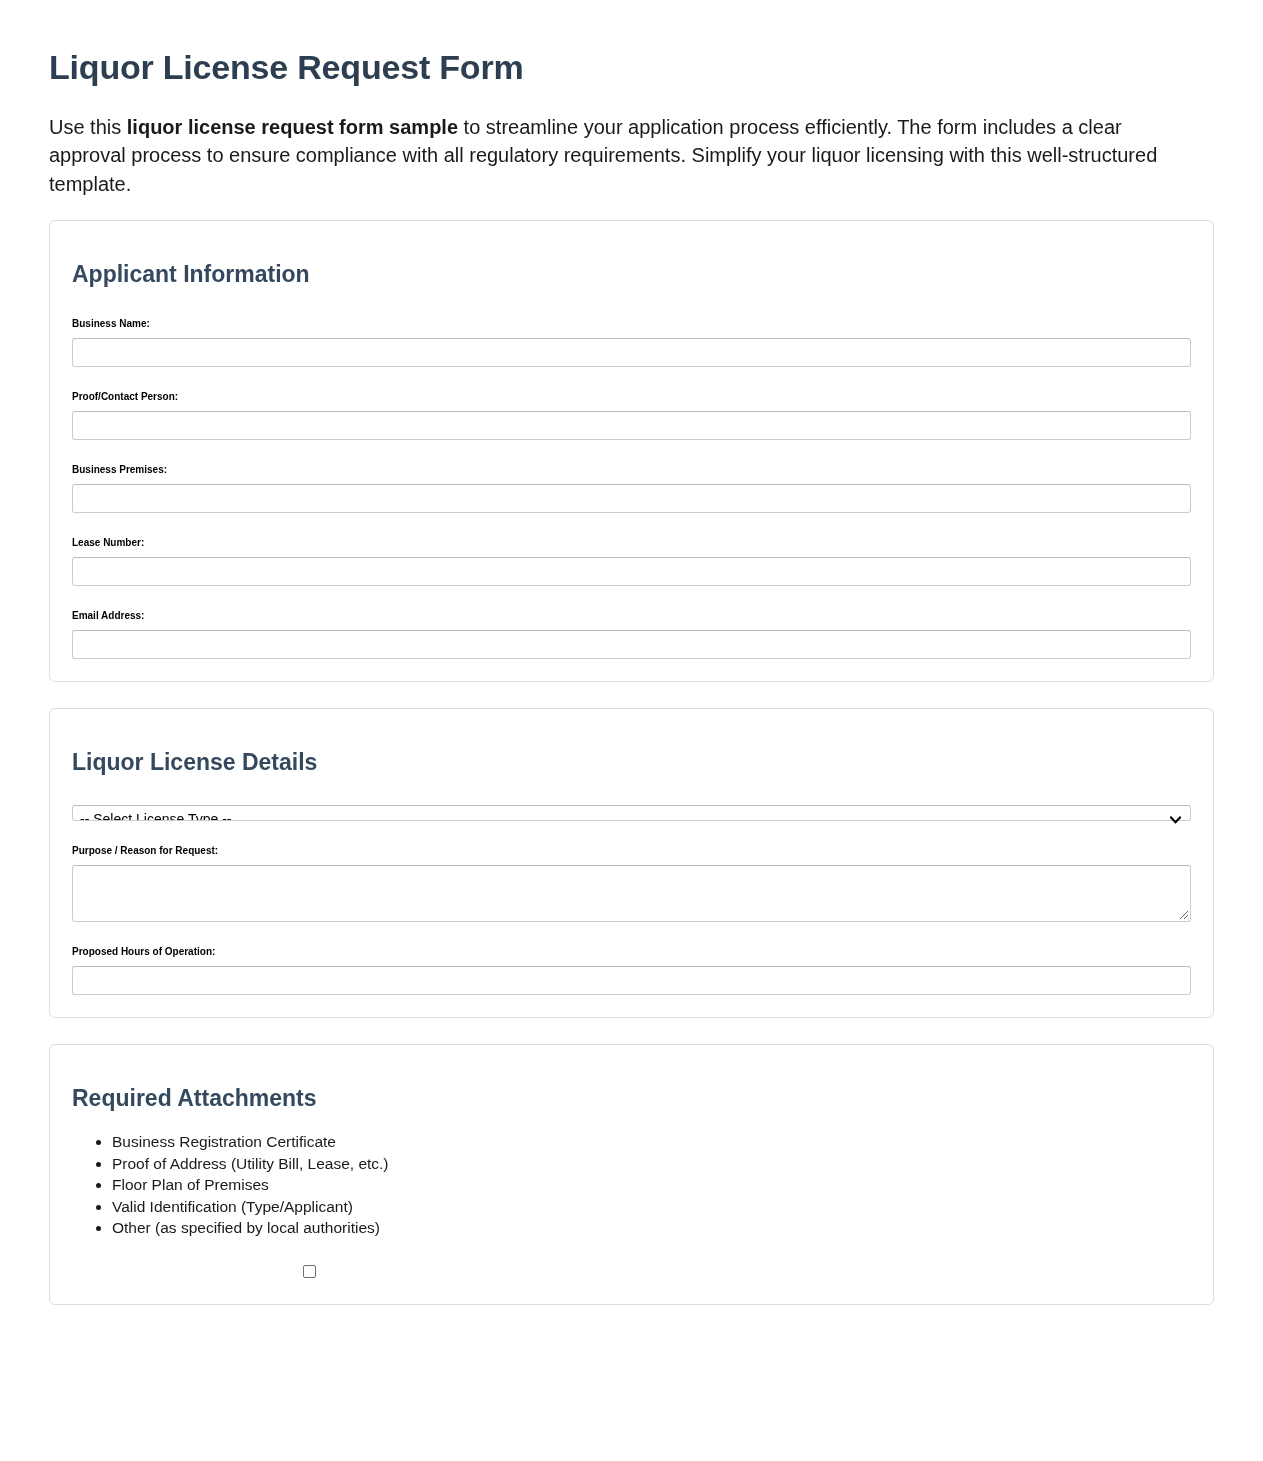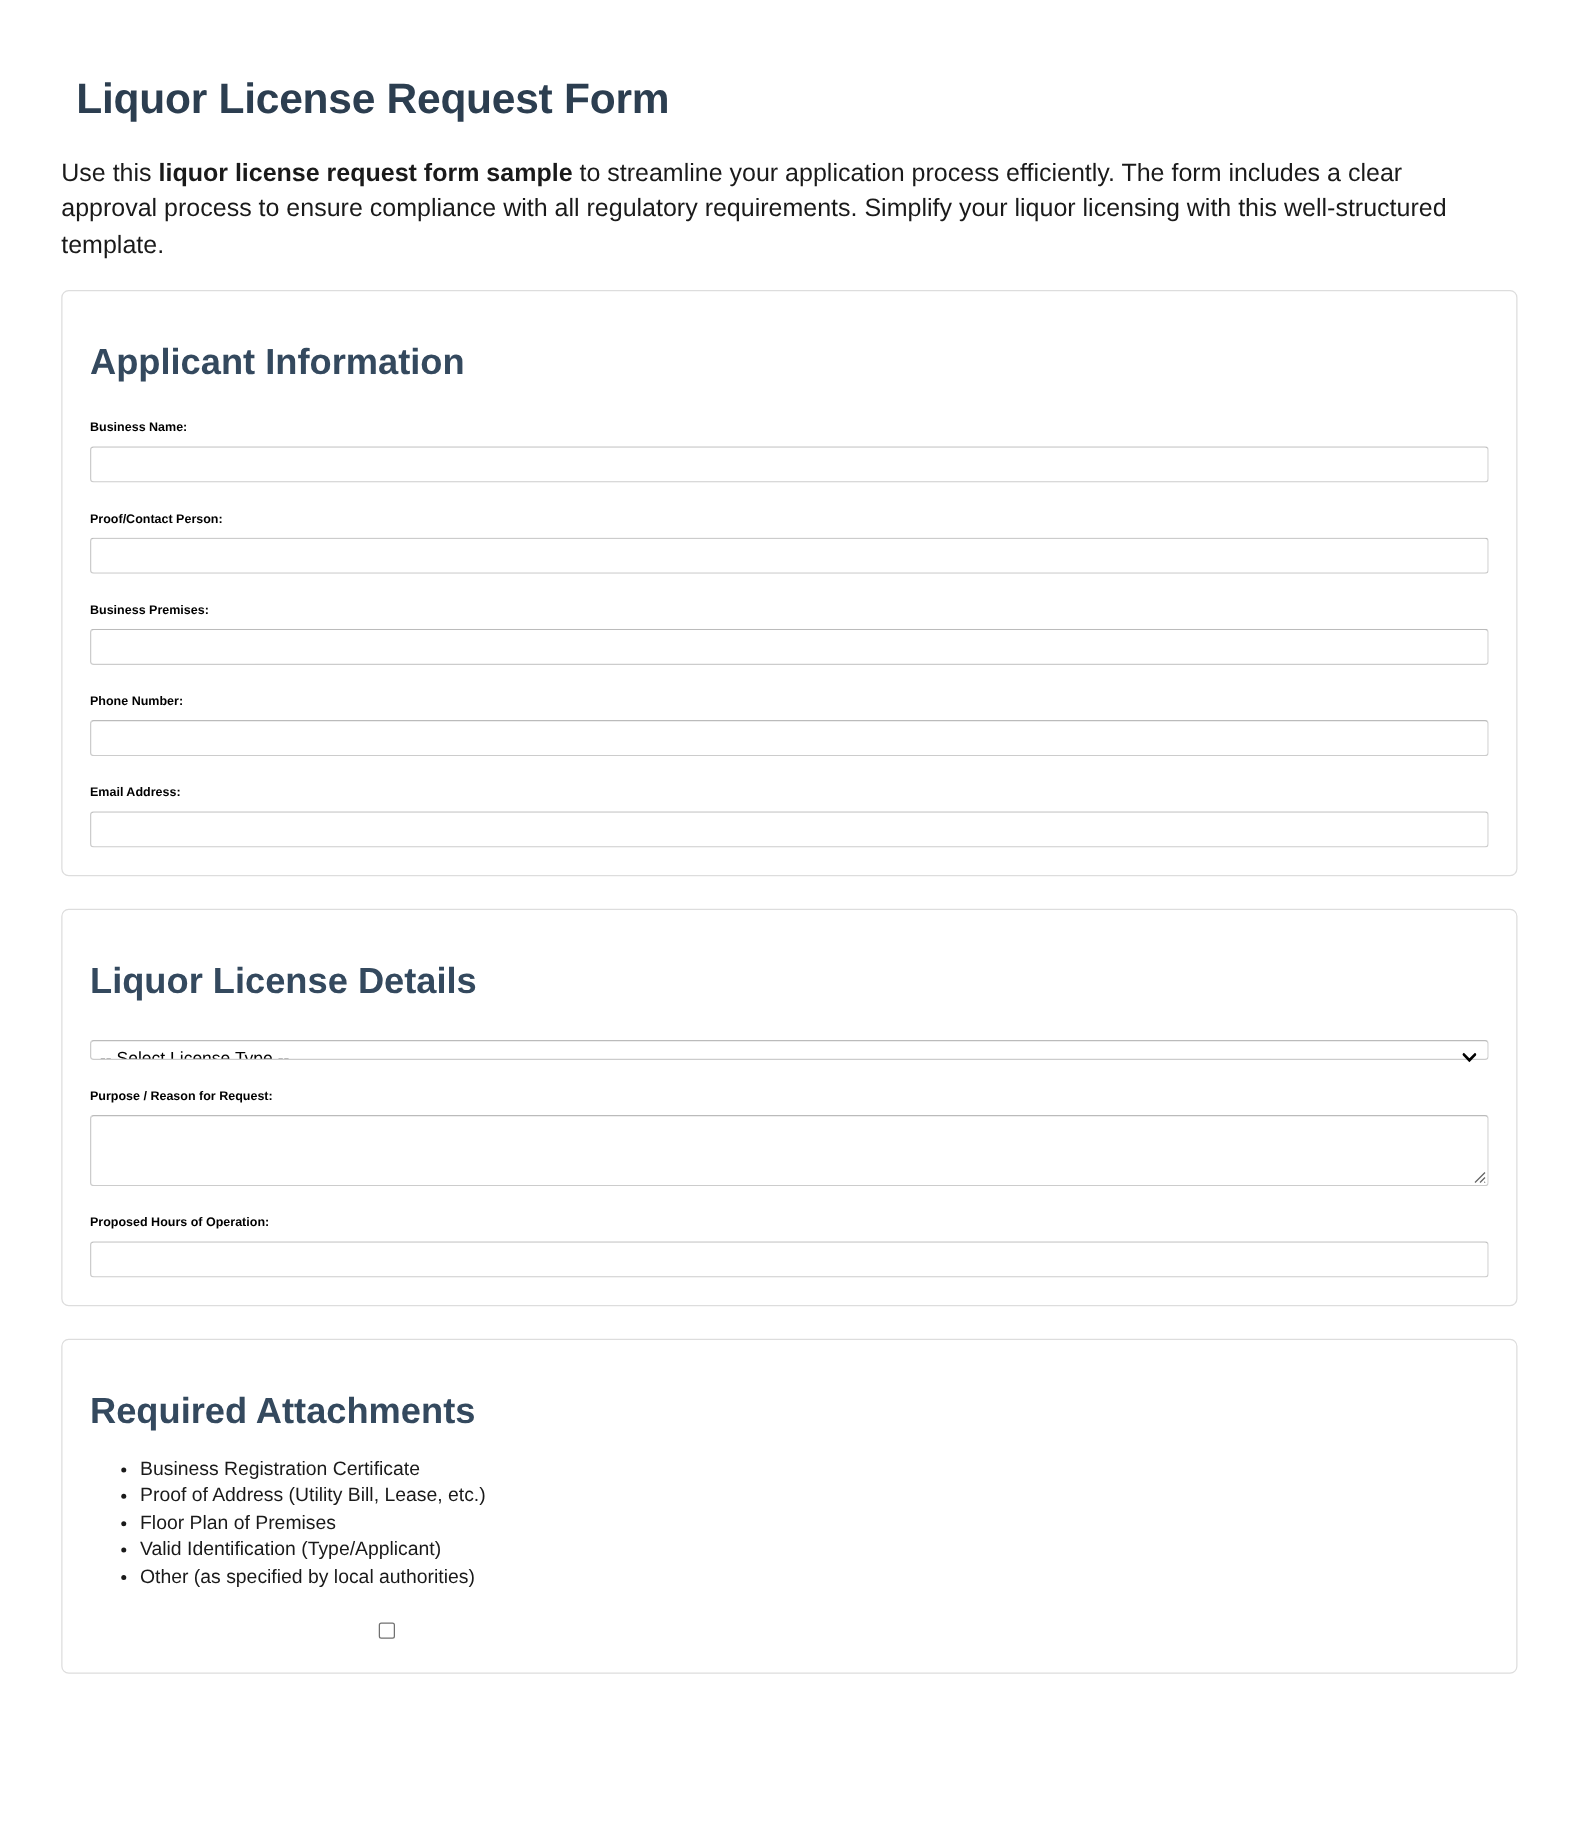--- a/index.html
+++ b/index.html
@@ -22,21 +22,21 @@
     width: 1263px;
     padding: 0 49px;
     position: relative;
   }
 
   
   .page-title {
     font-size: 34px;
     font-weight: bold;
     color: #2c3e50;
-    margin: 12px;
+    margin: 0;
     padding-top: 48px;
     letter-spacing: -0.2px;
     line-height: 1.15;
   }
 
   .intro {
     font-size: 20px;
     line-height: 1.42;
     color: #1a1a1a;
     margin: 26px 0 0 0;
@@ -48,21 +48,21 @@
   .card {
     border: 1px solid #dddddd;
     border-radius: 6px;
     background: #ffffff;
     margin-top: 26px;
     padding: 26px 20px 22px 20px;
   }
   .card.first { margin-top: 22px; }
 
   .section-title {
-    font-size: 29px;
+    font-size: 23px;
     font-weight: bold;
     color: #34495e;
     margin: 14px 0 0 0;
     padding-left: 2px;
     line-height: 1.2;
   }
 
   .field {
     margin-top: 24px;
     padding: 0 2px;
@@ -202,21 +202,21 @@
       <label class="field-label">Proof/Contact Person:</label>
       <input class="text-input" type="text" value="" style="">
     </div>
 
     <div class="field">
       <label class="field-label">Business Premises:</label>
       <input class="text-input" type="text" value="" style="">
     </div>
 
     <div class="field">
-      <label class="field-label">Phone Number:</label>
+      <label class="field-label">Lease Number:</label>
       <input class="text-input" type="text" value="" style="">
     </div>
 
     <div class="field">
       <label class="field-label">Email Address:</label>
       <input class="text-input" type="text" value="" style="">
     </div>
   </section>
 
   <section class="card">

